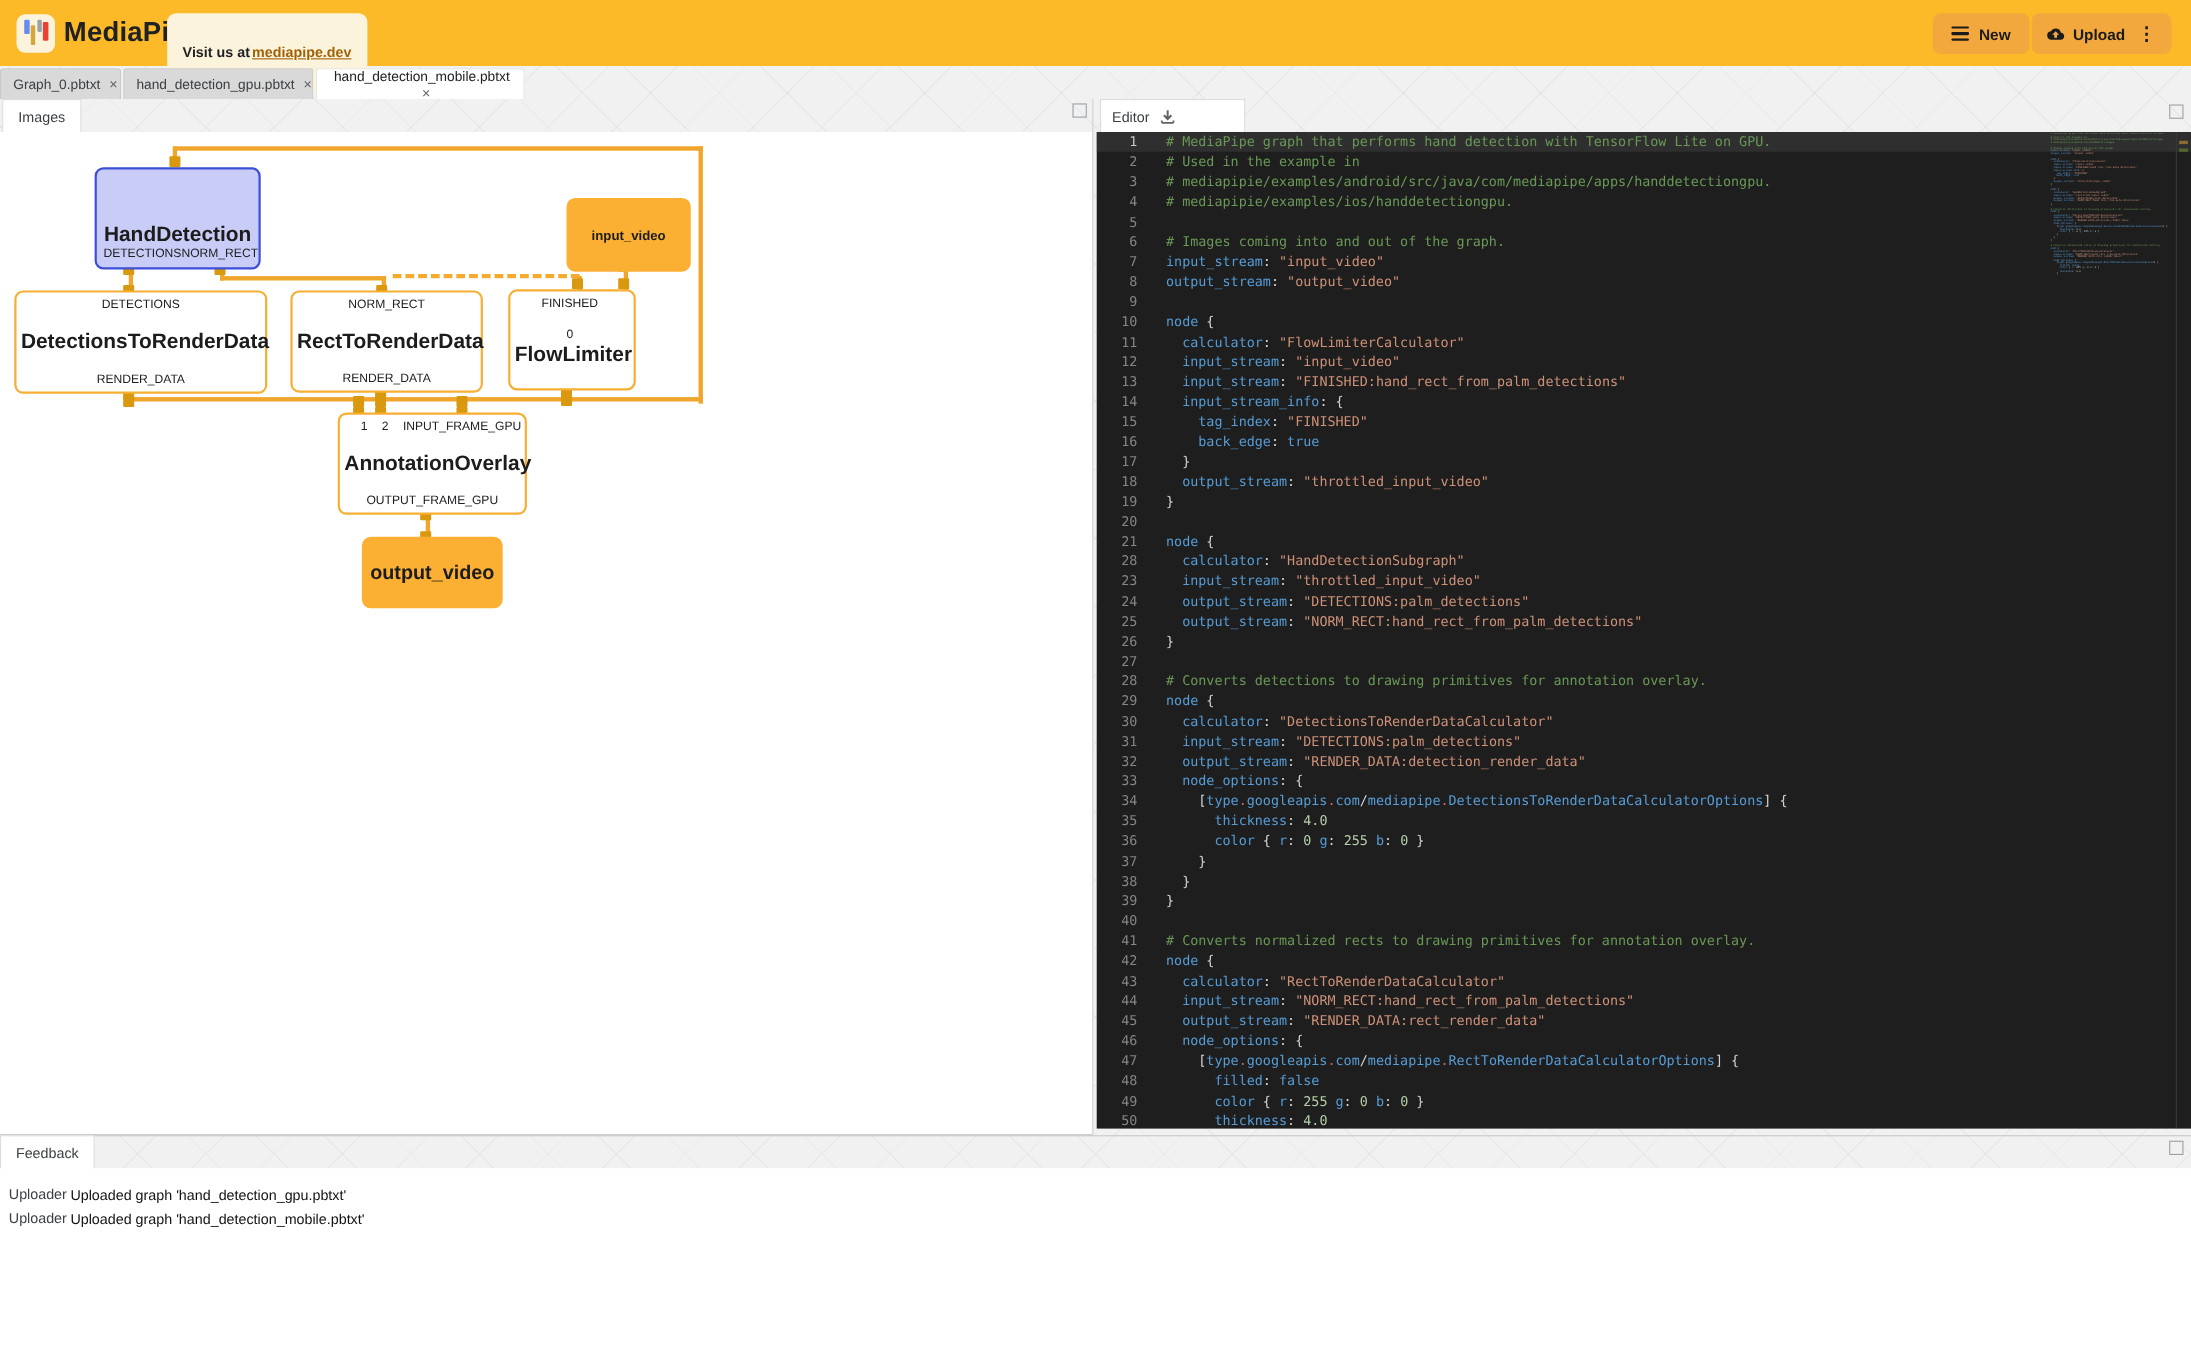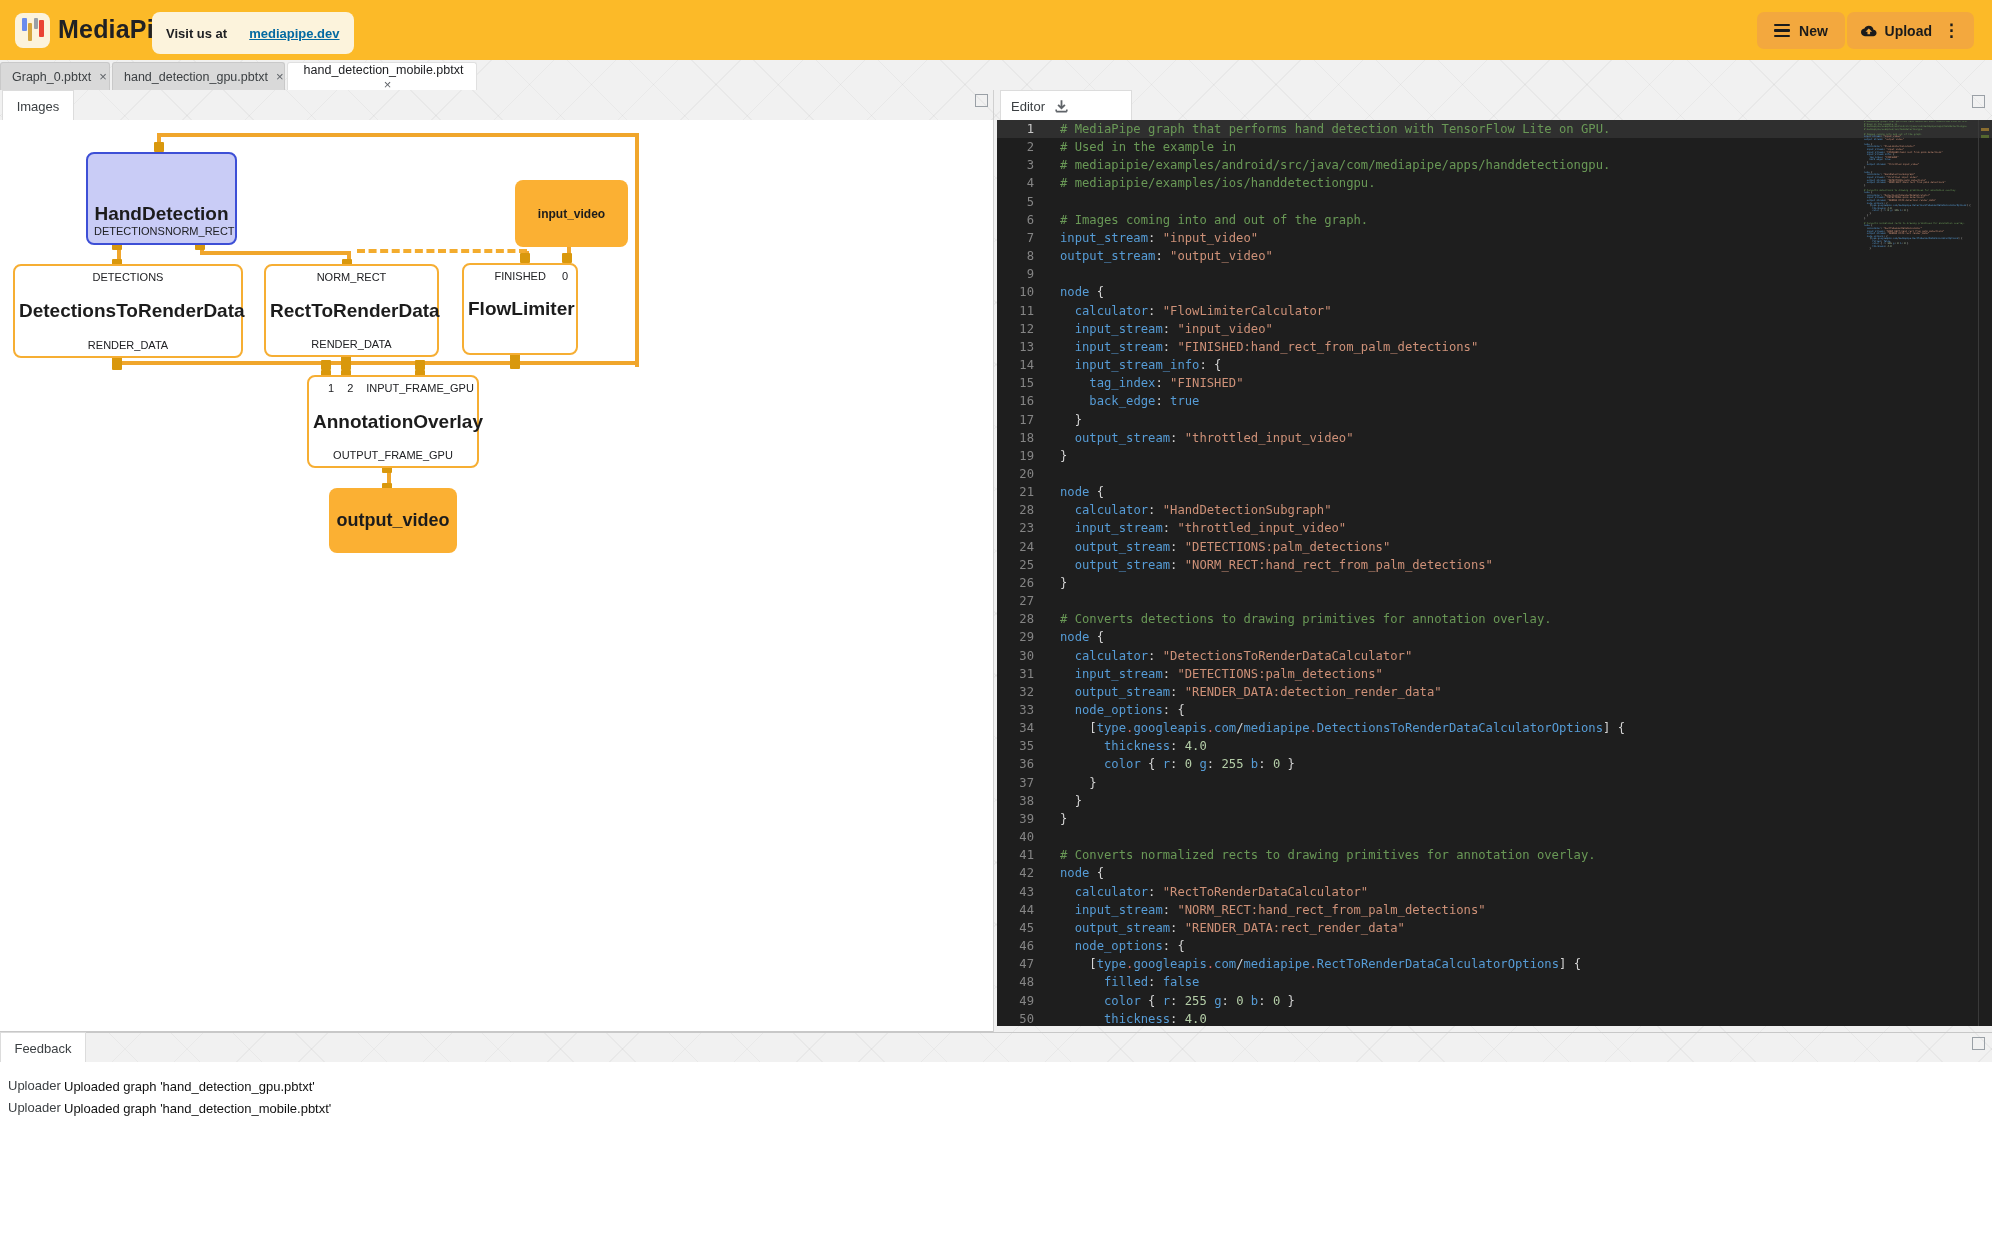--- a/index.html
+++ b/index.html
@@ -16,22 +16,22 @@
 
   
   .topbar{left:0;top:0;width:1992px;height:60px;background:#FCBA28;display:flex;align-items:center;}
   .logo{left:15px;top:13px;width:35px;height:35px;background:#FCF3DC;border-radius:8px;}
   .logo .bar{position:absolute;width:4.6px;border-radius:1px;}
   .logo .b1{left:7px;top:5px;height:13px;background:#6A8CEE;}
   .logo .b2{left:12.8px;top:10px;height:18px;background:#D5A63C;}
   .logo .b3{left:18.6px;top:5px;height:11px;background:#9AA0A6;}
   .logo .b4{left:24.4px;top:7px;height:17px;background:#EA4335;}
   .app-title{left:58px;top:15px;font-size:25px;font-weight:bold;color:#202124;letter-spacing:.2px;}
-  .visit-pill{left:152px;top:12px;height:36px;background:#FCF3DC;border-radius:8px;display:flex;align-items:center;padding:3px 14px;font-size:13px;font-weight:bold;color:#202124;}
-  .visit-pill a{color:#0369a1;margin-left:22px;text-decoration:underline;font-weight:bold;}
+  .visit-pill{left:152px;top:12px;height:36px;background:#FCF3DC;border-radius:8px;display:flex;align-items:center;padding:17px 14px;font-size:13px;font-weight:bold;color:#202124;}
+  .visit-pill a{color:#a16207;margin-left:2px;text-decoration:underline;font-weight:bold;}
   .tb-btn{top:12px;height:37px;background:#F3A83E;border-radius:7px;display:flex;align-items:center;padding:0 14px;font-size:14px;font-weight:bold;color:#1b1b1b;box-sizing:border-box;}
   .btn-new{left:1757px;width:88px;justify-content:center;}
   .btn-upload{left:1847px;width:127px;}
   .hamburger{display:inline-block;width:16px;margin-right:9px;}
   .hamburger div{height:2.5px;background:#1b1b1b;margin:3px 0;border-radius:1px;}
   .kebab{margin-left:11px;font-size:17px;font-weight:bold;letter-spacing:0;}
 
   
   .filetabs{left:0;top:60px;width:1992px;height:30px;}
   .ftab{position:absolute;top:2px;height:28px;background:#D9D9D9;border:1px solid #C9C9C9;border-bottom:none;border-radius:3px 3px 0 0;display:flex;align-items:center;justify-content:space-between;padding:0 8px 0 11px;font-size:12.5px;font-weight:500;color:#3C4043;box-sizing:border-box;}
@@ -202,21 +202,21 @@
     <div class="ports" style="justify-content:center;">
       <span>NORM_RECT</span>
     </div>
     <div class="title">RectToRenderData</div>
     <div class="ports" style="justify-content:center;">
       <span>RENDER_DATA</span>
     </div>
   </div>
 
   <div class="gnode calc-node" style="left:462px;top:143px;width:116px;height:92px;padding:5px 4px;">
-    <div class="ports" style="justify-content:flex-end;gap:16px;padding-right:4px;">
+    <div class="ports" style="justify-content:flex-end;gap:16px;padding-right:4px;flex-direction:column;">
       <span>FINISHED</span>
       <span>0</span>
     </div>
     <div class="title">FlowLimiter</div>
     <div class="ports">
         <span>&nbsp;</span>
       </div>
   </div>
 
   <div class="gnode calc-node" style="left:307px;top:255px;width:172px;height:93px;padding:5px 4px;">

